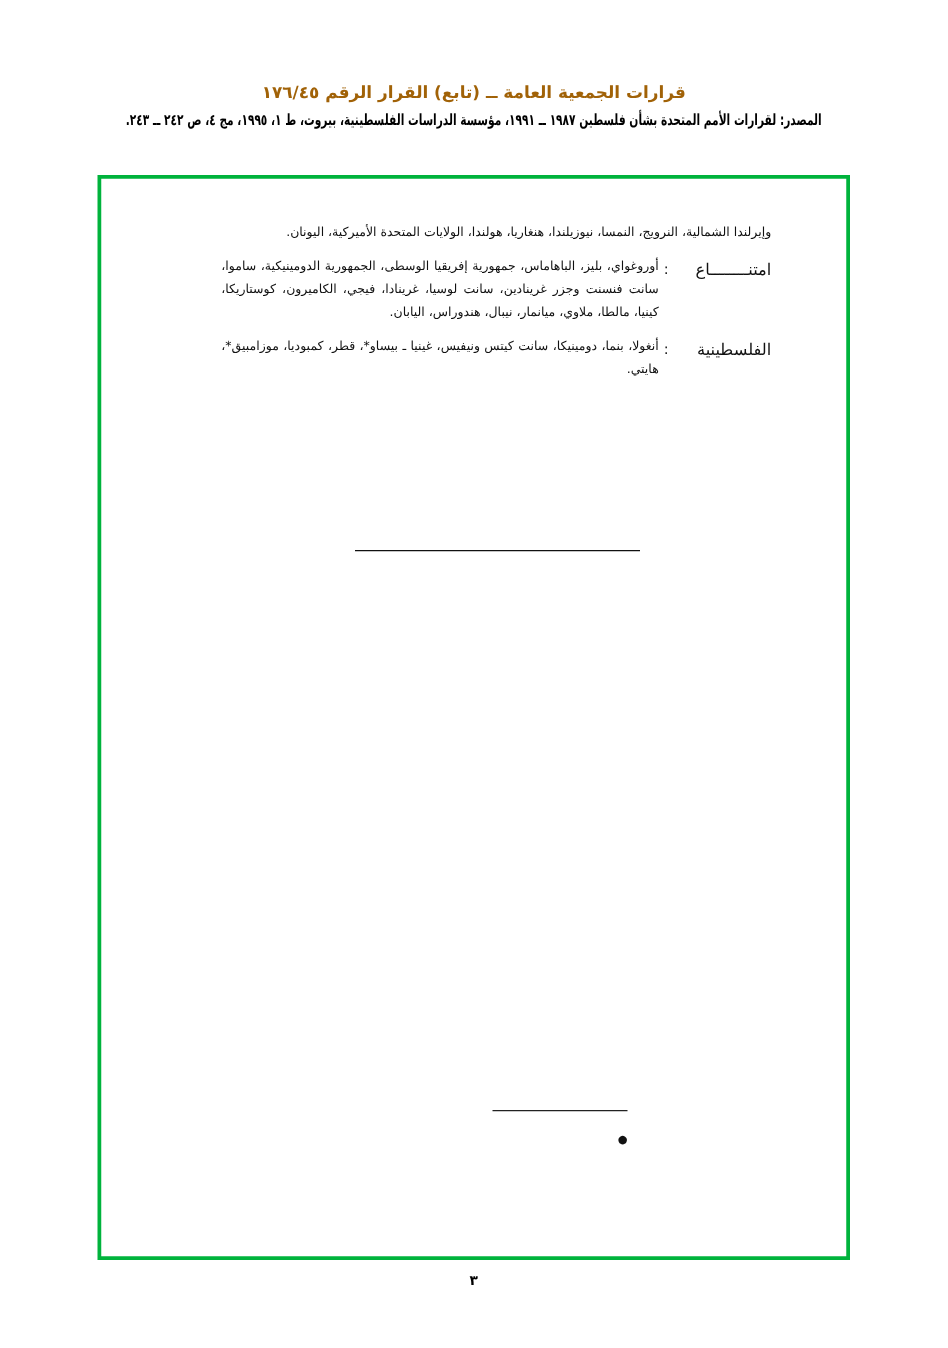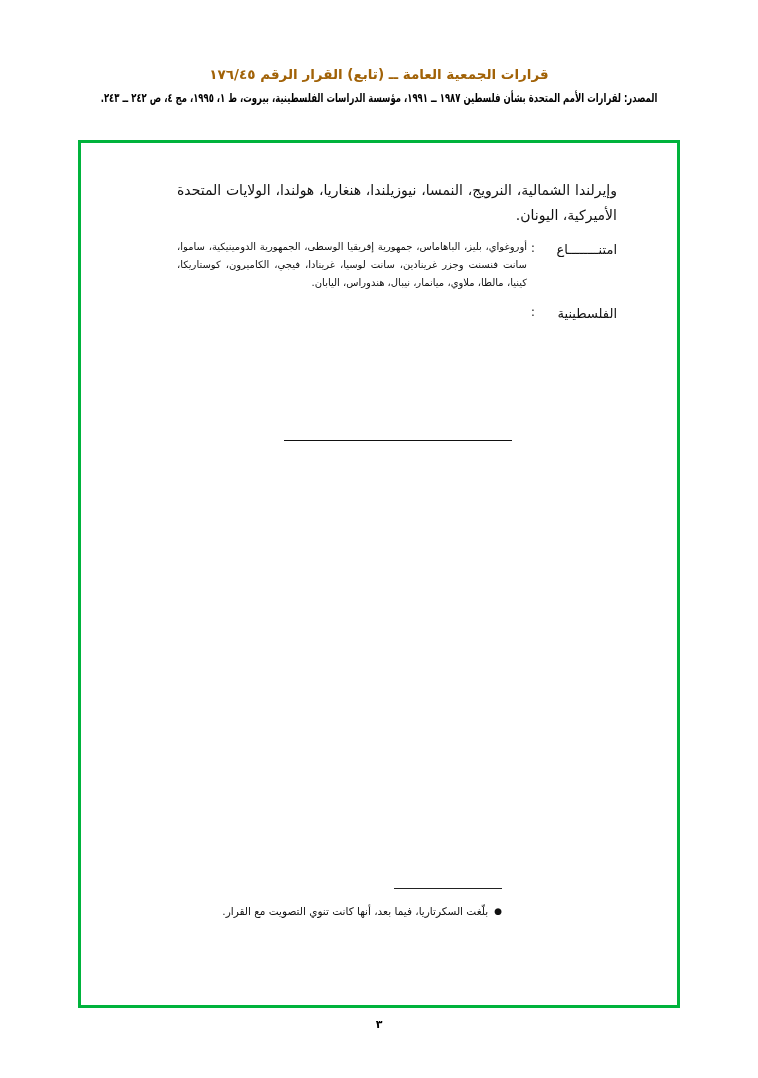--- a/index.html
+++ b/index.html
@@ -69,21 +69,21 @@
     direction: rtl;
     font-size: 11.5px;
     line-height: 1.82;
     color: #111;
   }
 
   .para {
     text-align: justify;
     text-align-last: right;
     margin: 0 0 2px 0;
-    font-size: 14px;
+    font-size: 10px;
   }
 
   
   .vote-row {
     display: flex;
     align-items: flex-start;
     margin-top: 9px;
   }
   .vote-label {
     flex: 0 0 78px;
@@ -173,27 +173,27 @@
 
       <div class="vote-row">
         <div class="vote-label">امتنــــــــاع</div>
         <div class="vote-colon">:</div>
         <div class="vote-text">أوروغواي، بليز، الباهاماس، جمهورية إفريقيا الوسطى، الجمهورية الدومينيكية، ساموا، سانت فنسنت وجزر غرينادين، سانت لوسيا، غرينادا، فيجي، الكاميرون، كوستاريكا، كينيا، مالطا، ملاوي، ميانمار، نيبال، هندوراس، اليابان.</div>
       </div>
 
       <div class="vote-row">
         <div class="vote-label">الفلسطينية</div>
         <div class="vote-colon">:</div>
+        <div class="vote-text">أنغولا، بنما، دومينيكا، سانت كيتس ونيفيس، غينيا ـ بيساو*، قطر، كمبوديا، موزامبيق*، هايتي.</div>
       </div>
     </div>
 
     <div class="mid-rule"></div>
 
     <div class="footnote-rule"></div>
 
     <div class="footnote">
       <span class="footnote-bullet">●</span>
-      <span>بلّغت السكرتاريا، فيما بعد، أنها كانت تنوي التصويت مع القرار.</span>
     </div>
   </div>
 
   <div class="page-number">٣</div>
 </div>
 
 </body></html>

